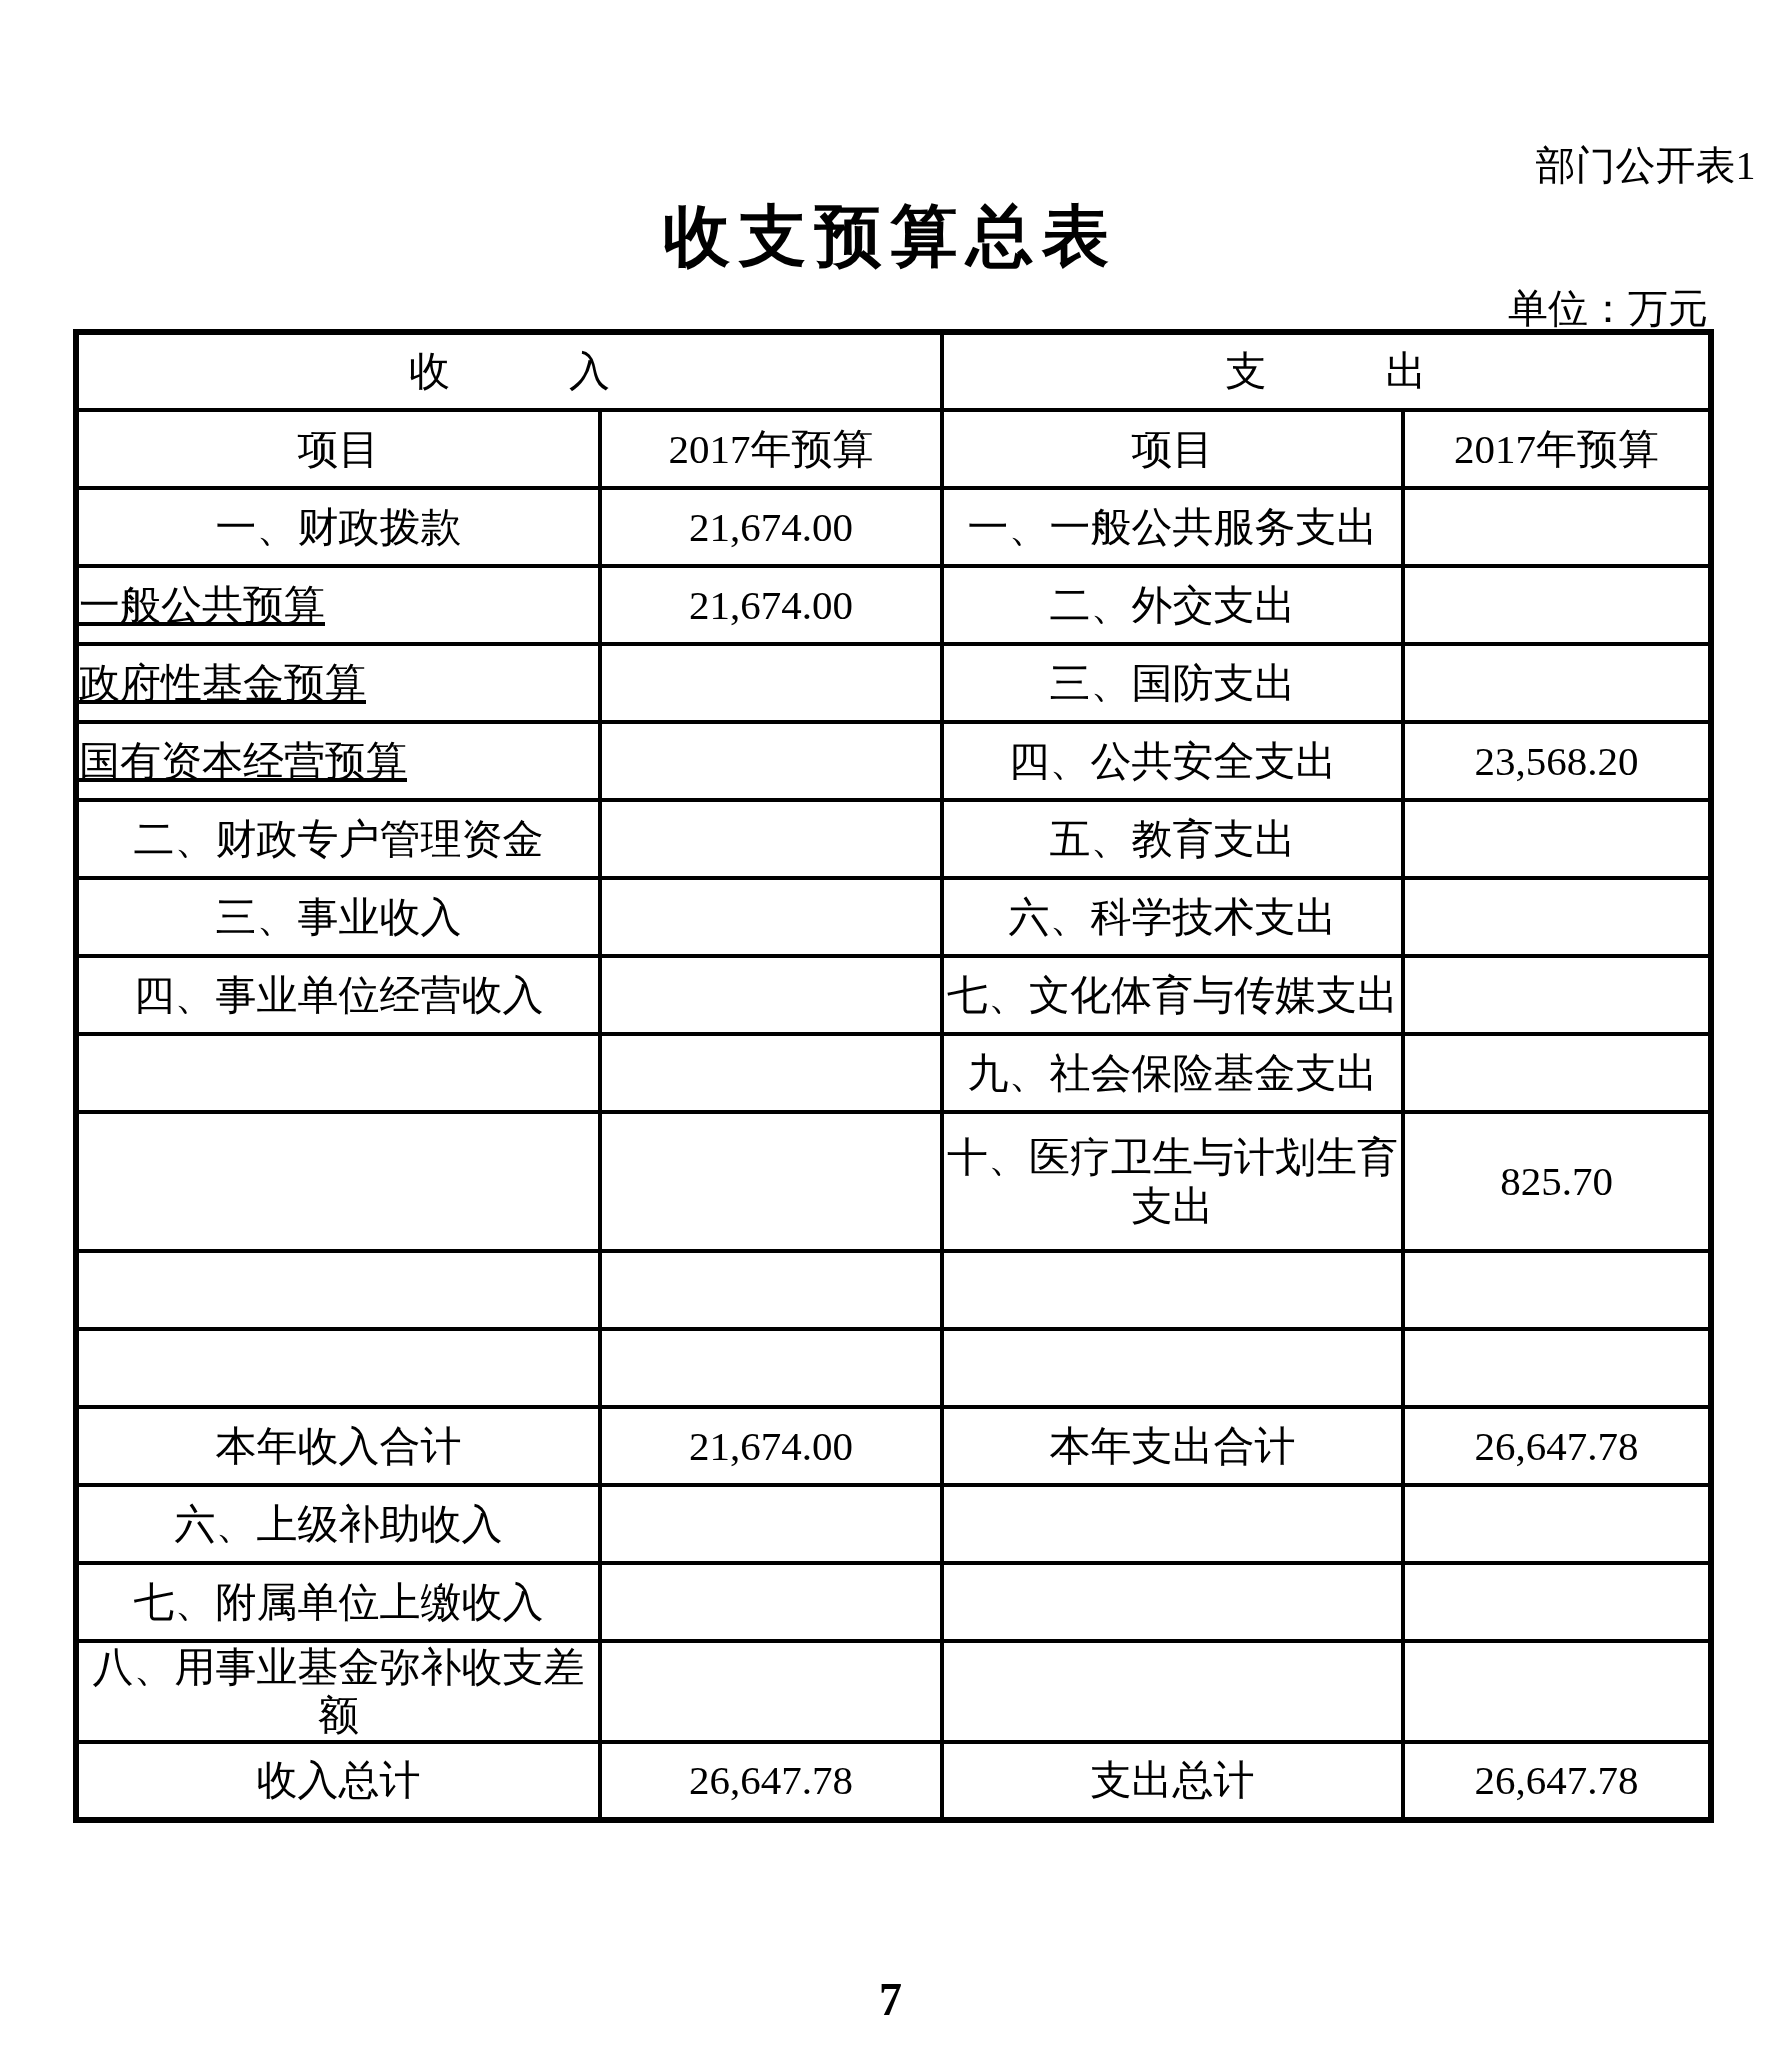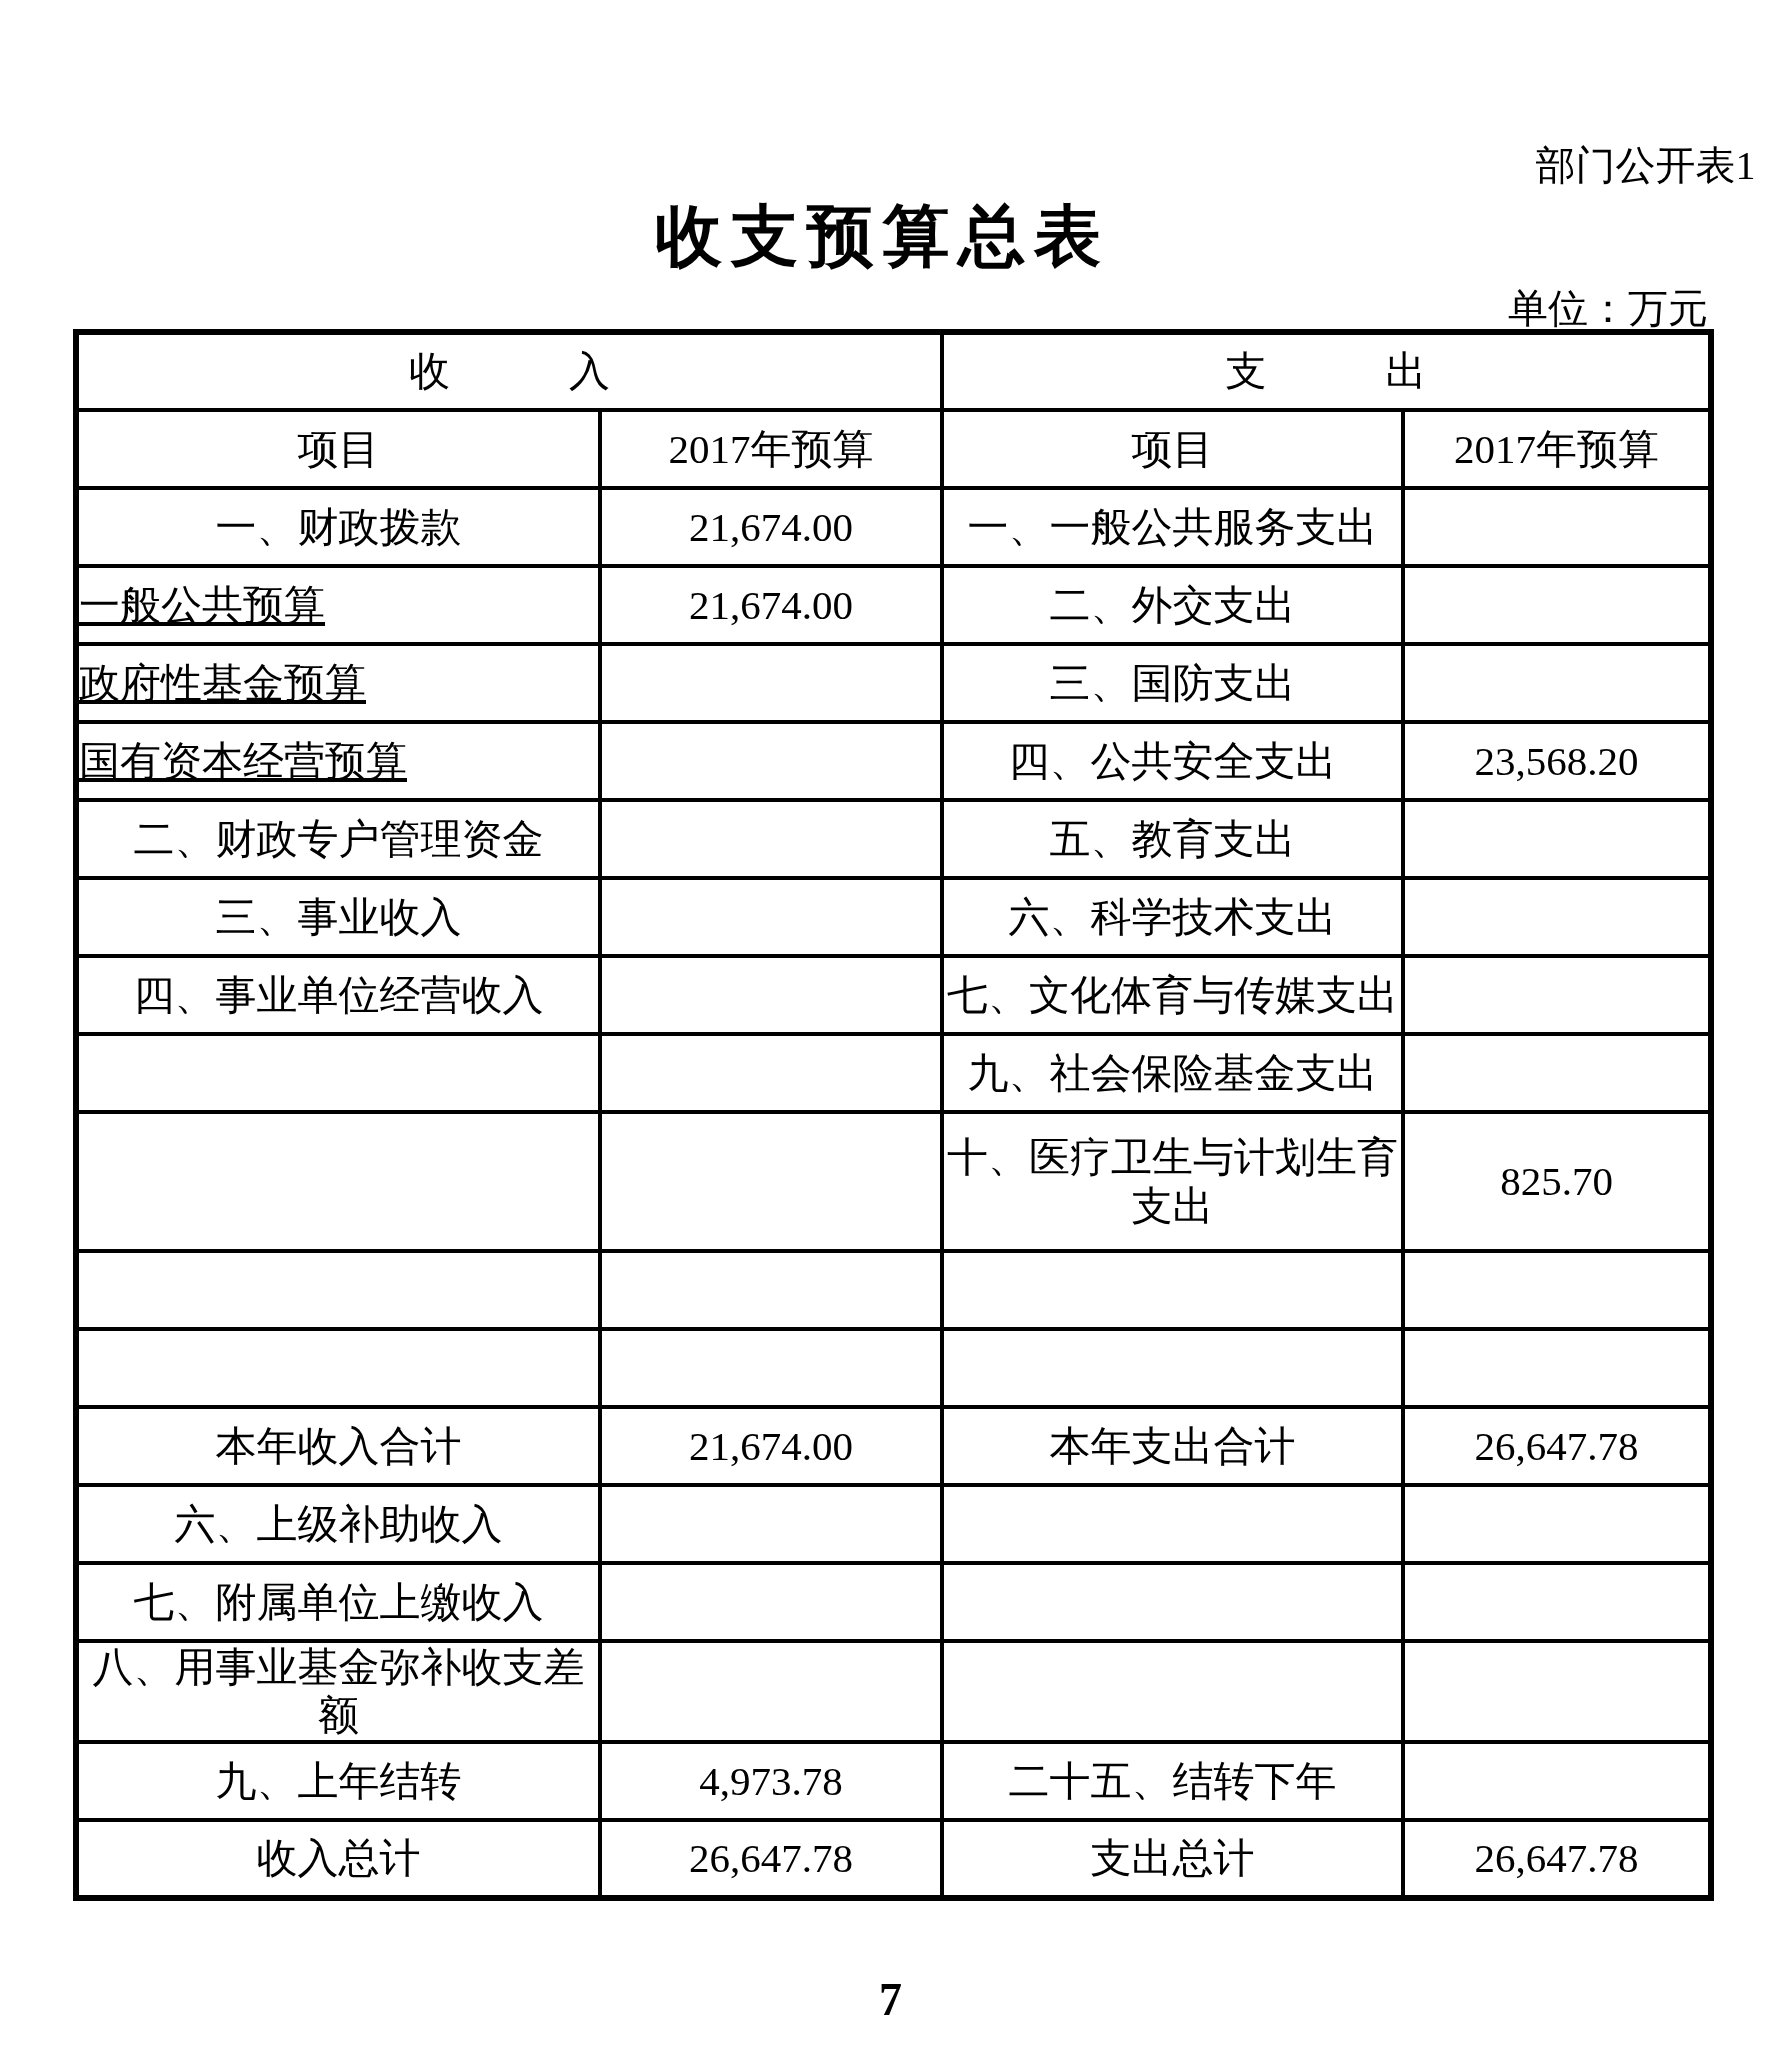--- a/index.html
+++ b/index.html
@@ -7,21 +7,21 @@
     width:1767px; height:2068px;
     background:#ffffff; color:#000;
     position:relative;
     font-family:"Liberation Serif","DejaVu Serif",serif;
   }
   .doc-tag {
     position:absolute; top:138px; right:11.5px;
     font-size:40px; white-space:nowrap;
   }
   .doc-title {
-    position:absolute; top:191px; left:65px; width:1635px;
+    position:absolute; top:191px; left:73px; width:1635px;
     text-align:center; font-size:67px; font-weight:bold;
     letter-spacing:8.8px; white-space:nowrap;
   }
   .unit-label {
     position:absolute; top:281px; right:59px;
     font-size:40px; white-space:nowrap;
   }
   table.budget {
     position:absolute; left:73px; top:329px;
     width:1635px; border-collapse:collapse; table-layout:fixed;
@@ -160,26 +160,20 @@
         <td class="item"></td>
         <td class="val"></td>
       </tr>
       <tr>
         <td class="item">八、用事业基金弥补收支差额</td>
         <td class="val"></td>
         <td class="item"></td>
         <td class="val"></td>
       </tr>
       <tr>
-        <td class="item">九、上年结转</td>
-        <td class="val">4,973.78</td>
-        <td class="item">二十五、结转下年</td>
-        <td class="val"></td>
-      </tr>
-      <tr>
         <td class="total">收入总计</td>
         <td class="val">26,647.78</td>
         <td class="total">支出总计</td>
         <td class="val">26,647.78</td>
       </tr>
     </tbody>
 </table>
 
 <div class="page-number">7</div>
 

